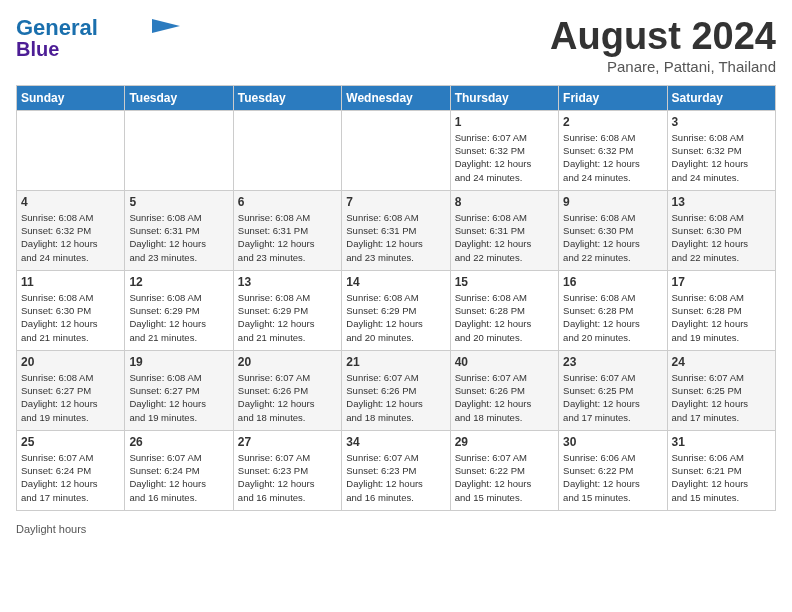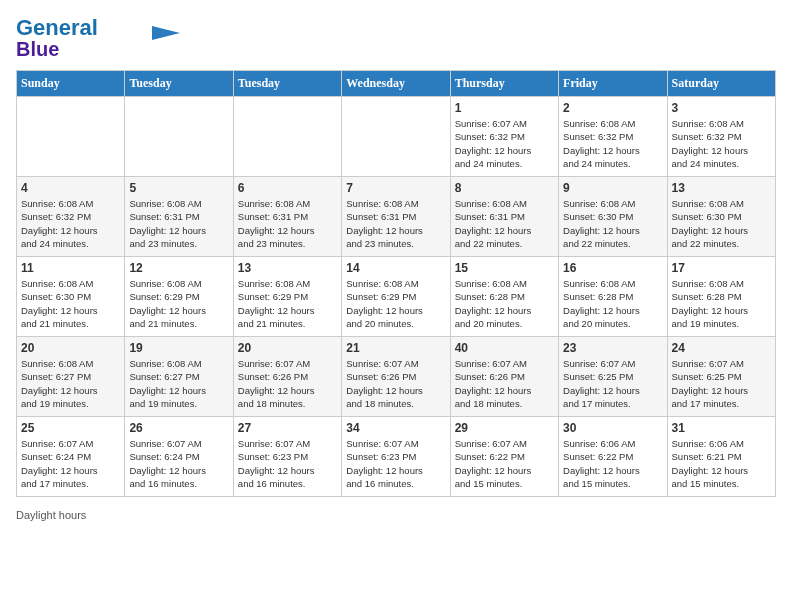--- a/index.html
+++ b/index.html
@@ -53,21 +53,20 @@
       table-layout: fixed;
     }
     thead tr th {
       background: #2b7bbf;
       color: #fff;
       font-size: 12px;
       font-weight: bold;
       padding: 5px 4px;
       text-align: left;
       border: 1px solid #ccc;
-      font-family: Liberation Serif, serif;
     }
     tbody tr td {
       vertical-align: top;
       padding: 4px 4px;
       border: 1px solid #ccc;
       font-size: 10px;
       color: #333;
       height: 80px;
       background: #fff;
     }
@@ -91,29 +90,33 @@
       color: #555;
       text-align: left;
     }
     .empty-cell { background: #fff !important; }
   </style>
 </head>
 <body>
 
 <div class="header">
   <div class="logo">
-    <div style="display:flex;align-items:flex-end;">
+    <div style="display:flex;align-items:center;">
       <span class="logo-text">
         <span class="blue">General</span>
       </span>
       <svg class="logo-arrow" viewBox="0 0 28 14">
         <polygon points="0,0 28,7 0,14" fill="#2b7bbf"></polygon>
       </svg>
     </div>
     <span class="logo-text" style="color:#4c1d95;font-size:20px;margin-top:-2px;">Blue</span>
+  </div>
+  <div class="title-block">
+    <div class="main-title">August 2024</div>
+    <div class="subtitle">Panare, Pattani, Thailand</div>
   </div>
 </div>
 
 <table>
   <thead>
     <tr>
     <th>Sunday</th>
         <th>Tuesday</th>
         <th>Tuesday</th>
         <th>Wednesday</th>

